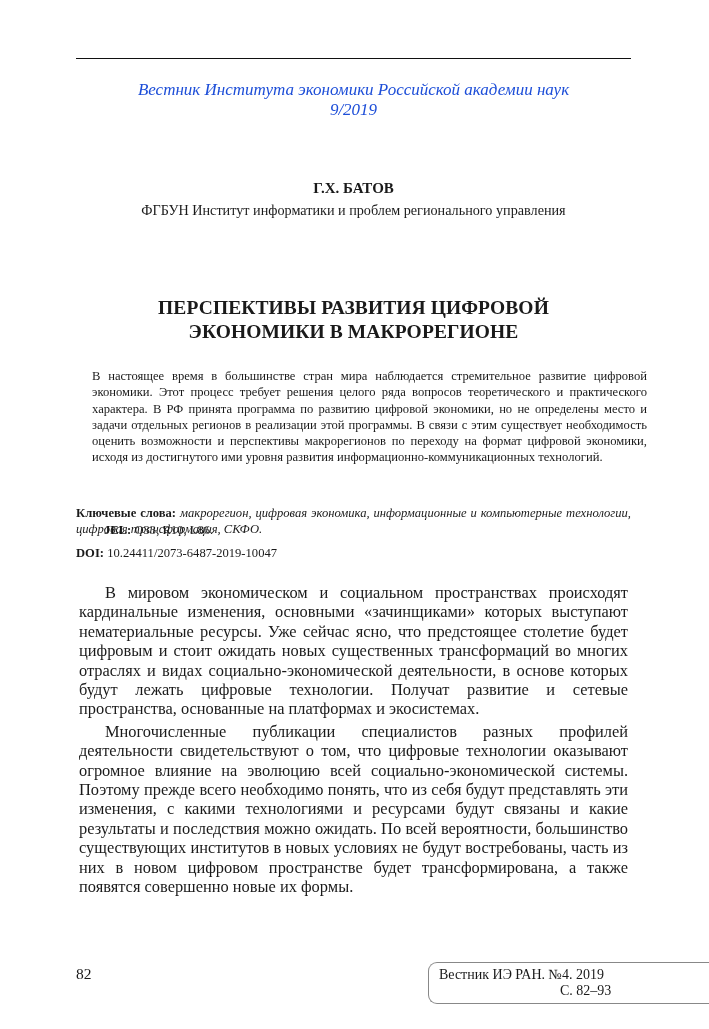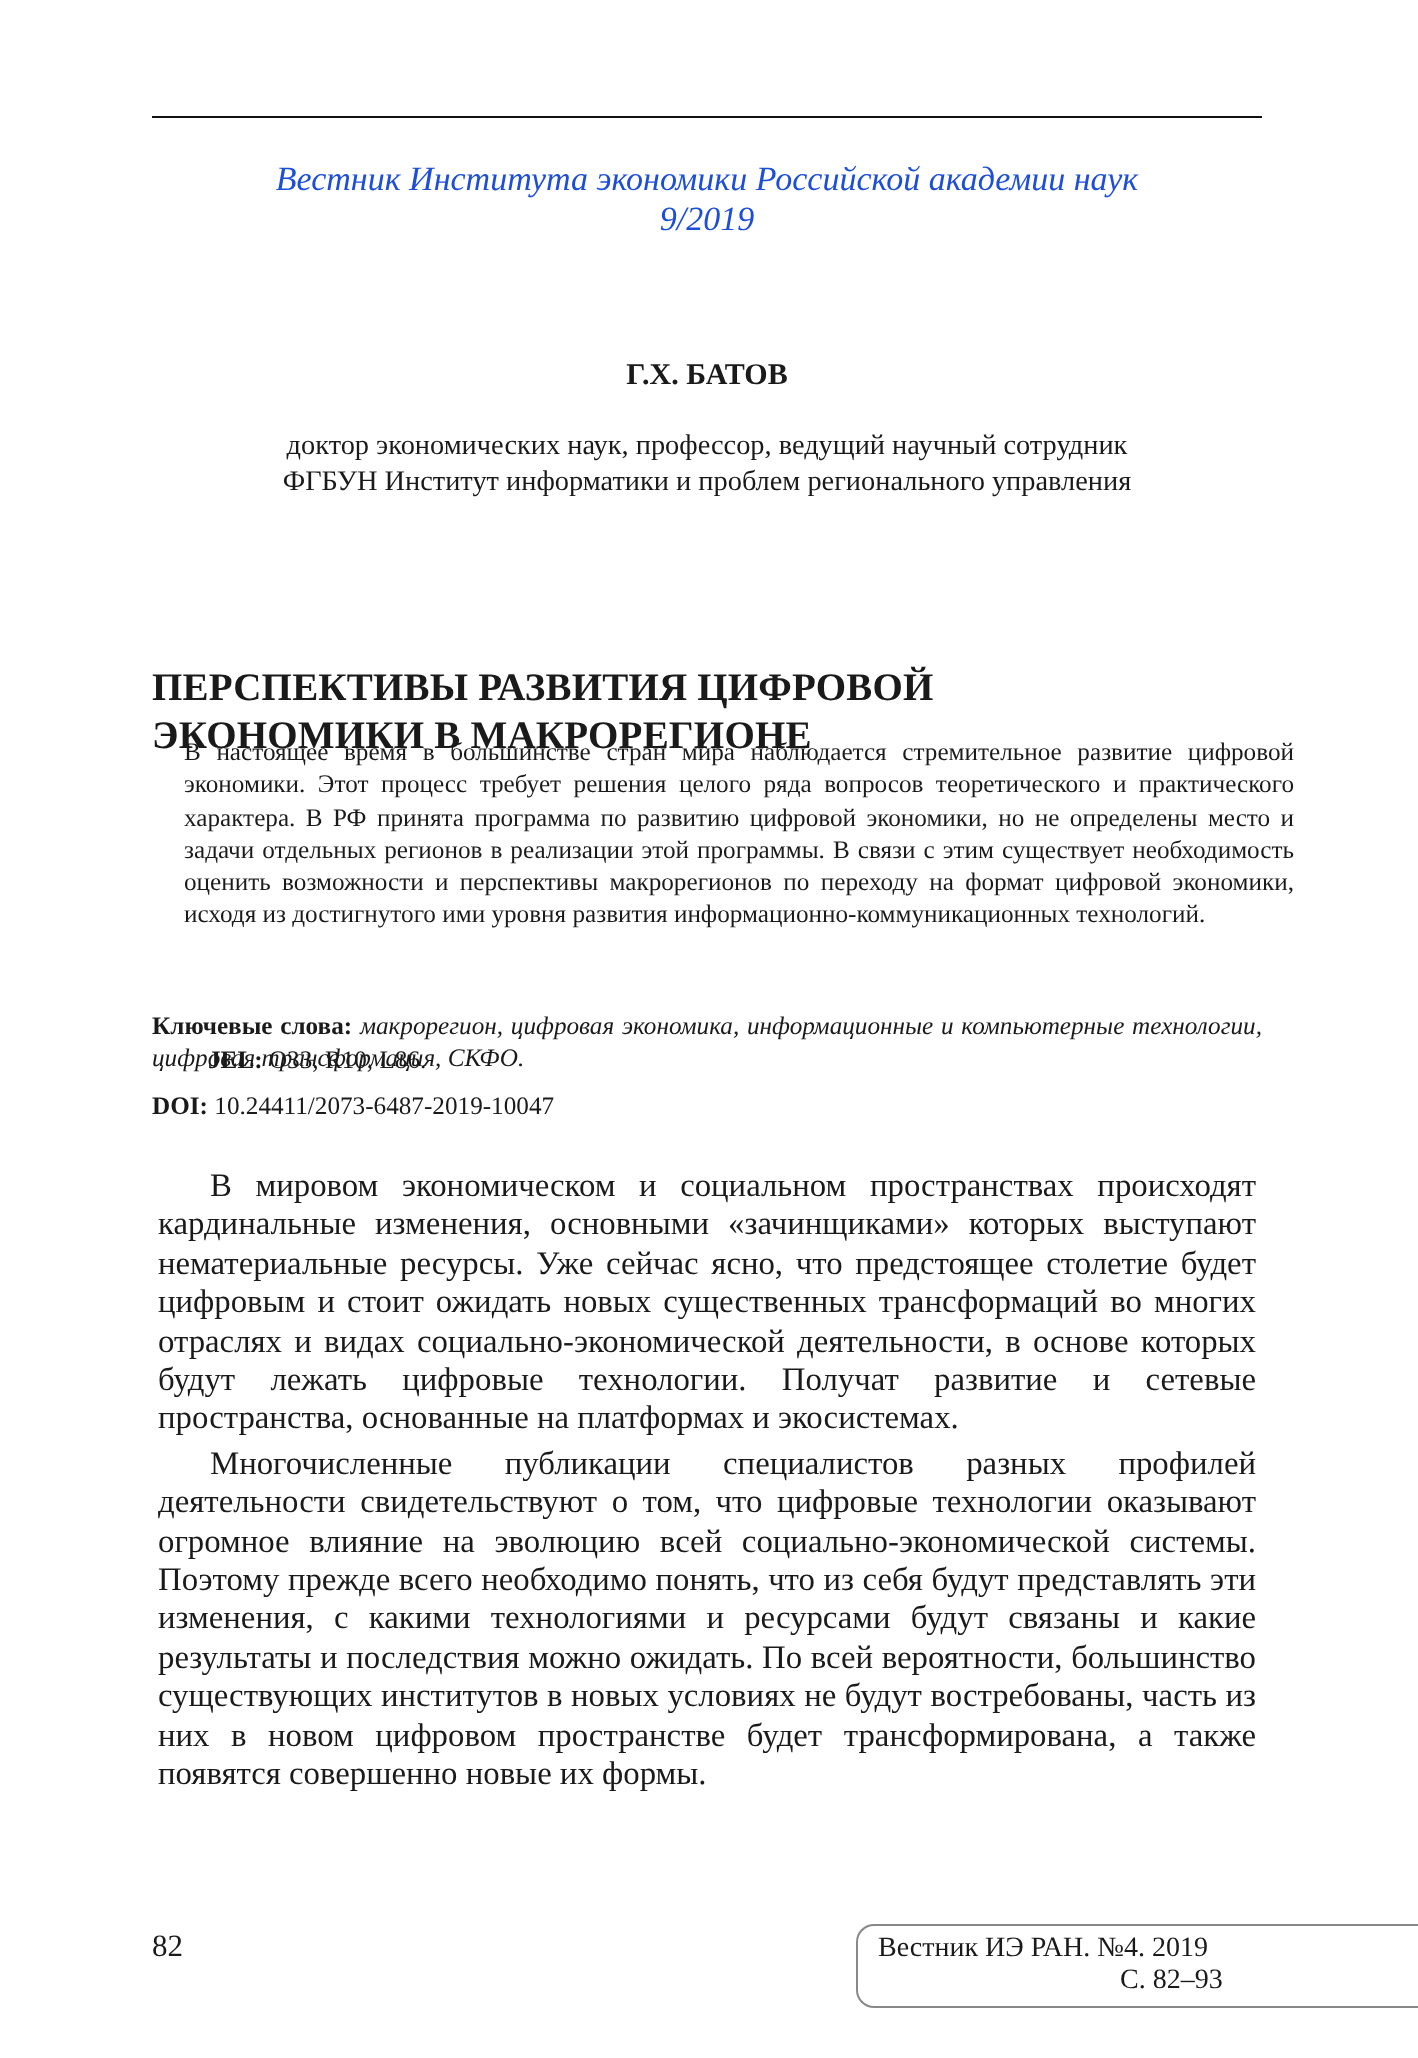--- a/index.html
+++ b/index.html
@@ -38,36 +38,36 @@
       position: absolute;
       left: 76px;
       width: 555px;
       top: 178px;
       text-align: center;
     }
     .author-name {
       font-weight: bold;
       font-size: 15px;
       line-height: 20px;
-      margin-bottom: 16px;
+      margin-bottom: 3px;
     }
     .affil-line {
       font-size: 14.2px;
       line-height: 18px;
     }
     .article-title {
       position: absolute;
       left: 76px;
       width: 555px;
       top: 296px;
+      text-align: center;
       font-weight: bold;
       font-size: 19.5px;
       line-height: 24px;
       letter-spacing: 0.1px;
-      margin-top: 37px;
     }
     .abstract {
       position: absolute;
       left: 76px;
       width: 555px;
       top: 368px;
       font-size: 12.6px;
       line-height: 16.3px;
       text-align: justify;
       hyphens: manual;
@@ -140,21 +140,20 @@
 
 <div class="top-rule"></div>
 
 <div class="journal-header">
   <div>Вестник Института экономики Российской академии наук</div>
   <div>9/2019</div>
 </div>
 
 <div class="author-block">
   <div class="author-name">Г.Х. БАТОВ</div>
-  <div class="affil-line">доктор экономических наук, профессор, ведущий научный сотрудник</div>
   <div class="affil-line">ФГБУН Институт информатики и проблем регионального управления</div>
 </div>
 
 <div class="article-title">
   <div>ПЕРСПЕКТИВЫ РАЗВИТИЯ ЦИФРОВОЙ</div>
   <div>ЭКОНОМИКИ В МАКРОРЕГИОНЕ</div>
 </div>
 
 <div class="abstract">В настоящее время в большинстве стран мира наблюдается стремительное развитие цифровой экономики. Этот процесс требует решения целого ряда вопросов теорети­ческого и практического характера. В РФ принята программа по развитию цифровой экономики, но не определены место и задачи отдельных регионов в реализации этой программы. В связи с этим существует необходимость оценить возможности и пер­спективы макрорегионов по переходу на формат цифровой экономики, исходя из достигнутого ими уровня развития информационно-коммуникационных технологий.</div>
 

